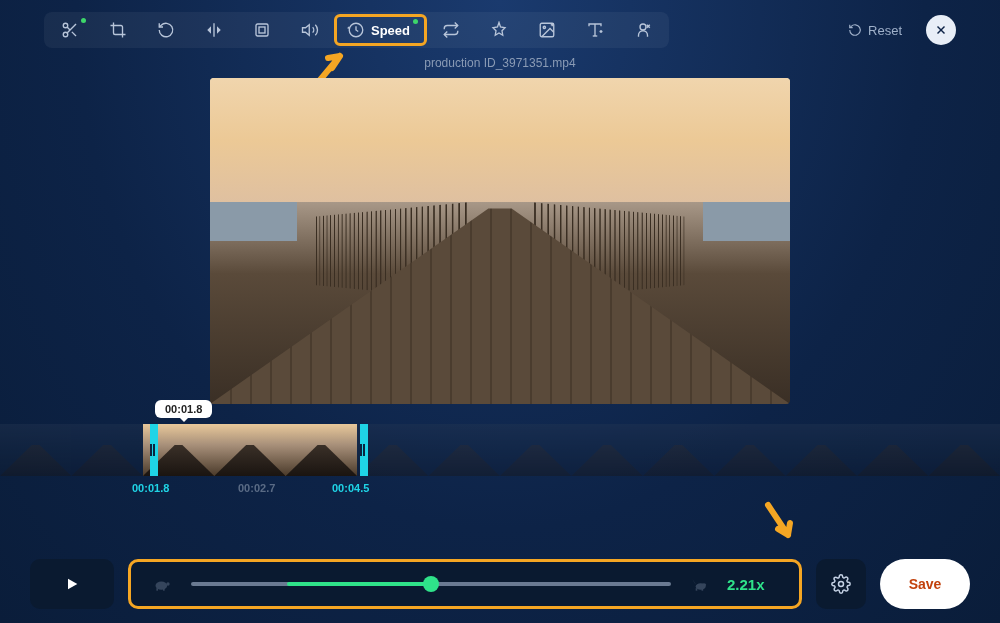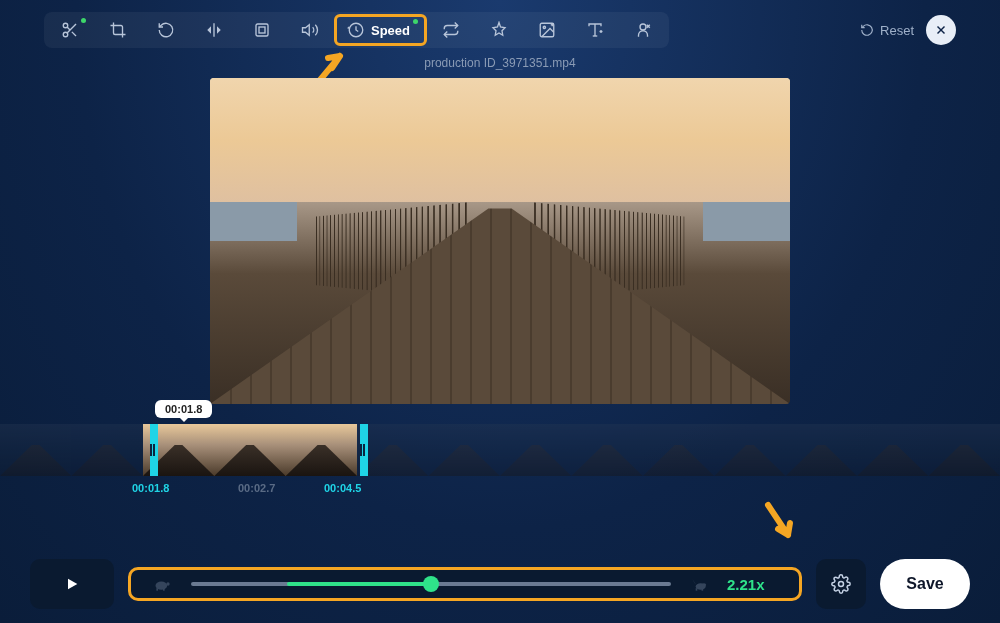--- a/index.html
+++ b/index.html
@@ -58,21 +58,21 @@
   position: absolute;
   top: 2px; right: 6px;
   width: 5px; height: 5px;
   background: #3dd66a;
   border-radius: 50%;
 }
 .toolbar-right {
   margin-left: auto;
   display: flex;
   align-items: center;
-  gap: 12px;
+  gap: 24px;
   justify-content: space-between;
 }
 .reset-btn {
   display: flex;
   align-items: center;
   gap: 6px;
   color: #9fb0c9;
   font-size: 13px;
   cursor: pointer;
 }
@@ -264,21 +264,21 @@
   background: #0a1a30;
   border-radius: 10px;
   display: flex;
   align-items: center;
   justify-content: center;
   cursor: pointer;
 }
 .play-btn svg { width: 16px; height: 16px; fill: #fff; }
 .speed-panel {
   flex: 1;
-  height: 34px;
+  height: 50px;
   background: #0a1a30;
   border: 3px solid #f5a623;
   border-radius: 10px;
   display: flex;
   align-items: center;
   padding: 0 22px;
   gap: 18px;
   position: relative;
 }
 .speed-icon { width: 20px; height: 20px; opacity: 0.45; }
@@ -327,22 +327,22 @@
 .gear-btn svg { width: 20px; height: 20px; stroke: #c5d2e5; fill: none; stroke-width: 1.8; }
 .save-btn {
   width: 90px;
   height: 50px;
   background: #fff;
   border-radius: 25px;
   display: flex;
   align-items: center;
   justify-content: center;
   font-weight: 700;
-  font-size: 16px;
-  color: #0f172a;
+  font-size: 14px;
+  color: #c2410c;
   cursor: pointer;
 }
 .arrow-down {
   position: absolute;
   right: 200px;
   bottom: 80px;
   width: 44px;
   height: 44px;
 }
 </style>
@@ -489,21 +489,21 @@
     <div class="thumb"></div>
     <div class="thumb"></div>
     <div class="thumb"></div>
     <div class="thumb"></div>
     <div class="selection-handle handle-left"></div>
     <div class="selection-handle handle-right"></div>
   </div>
   <div class="time-labels">
     <span class="time-label active" style="left:132px">00:01.8</span>
     <span class="time-label" style="left:238px">00:02.7</span>
-    <span class="time-label active" style="left:324px">00:04.5</span>
+    <span class="time-label active" style="left:332px">00:04.5</span>
   </div>
 </div>
 
 <svg class="arrow-down" viewBox="0 0 44 44">
   <path d="M12 6 L32 36 M32 36 L22 30 M32 36 L34 24" stroke="#f5a623" stroke-width="6" fill="none" stroke-linecap="round" stroke-linejoin="round"></path>
 </svg>
 
 <div class="bottom-bar">
   <div class="play-btn">
     <svg viewBox="0 0 24 24">

